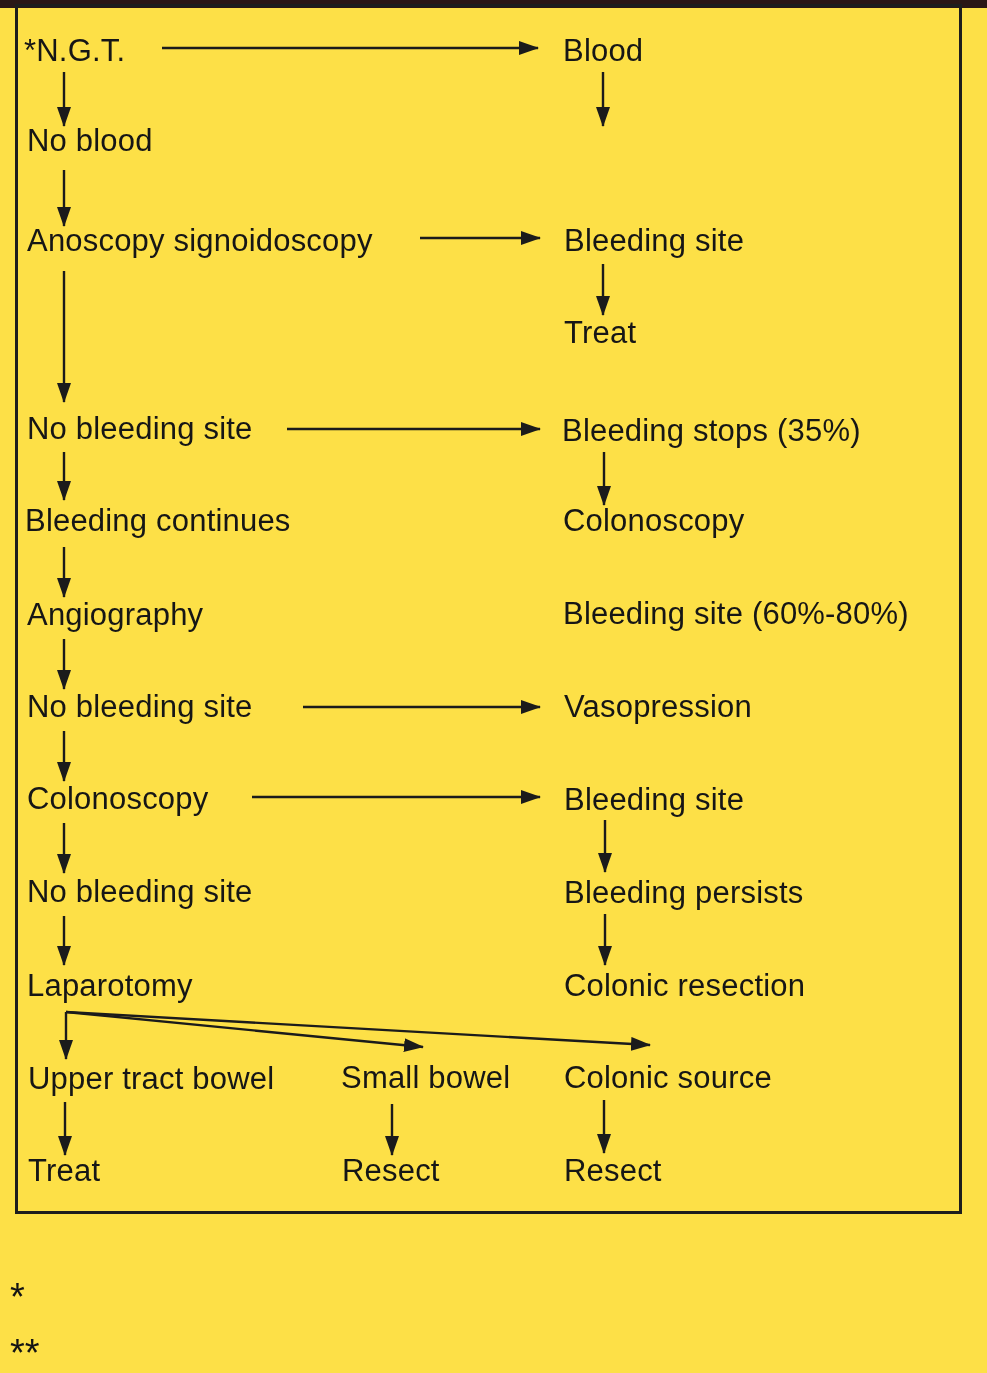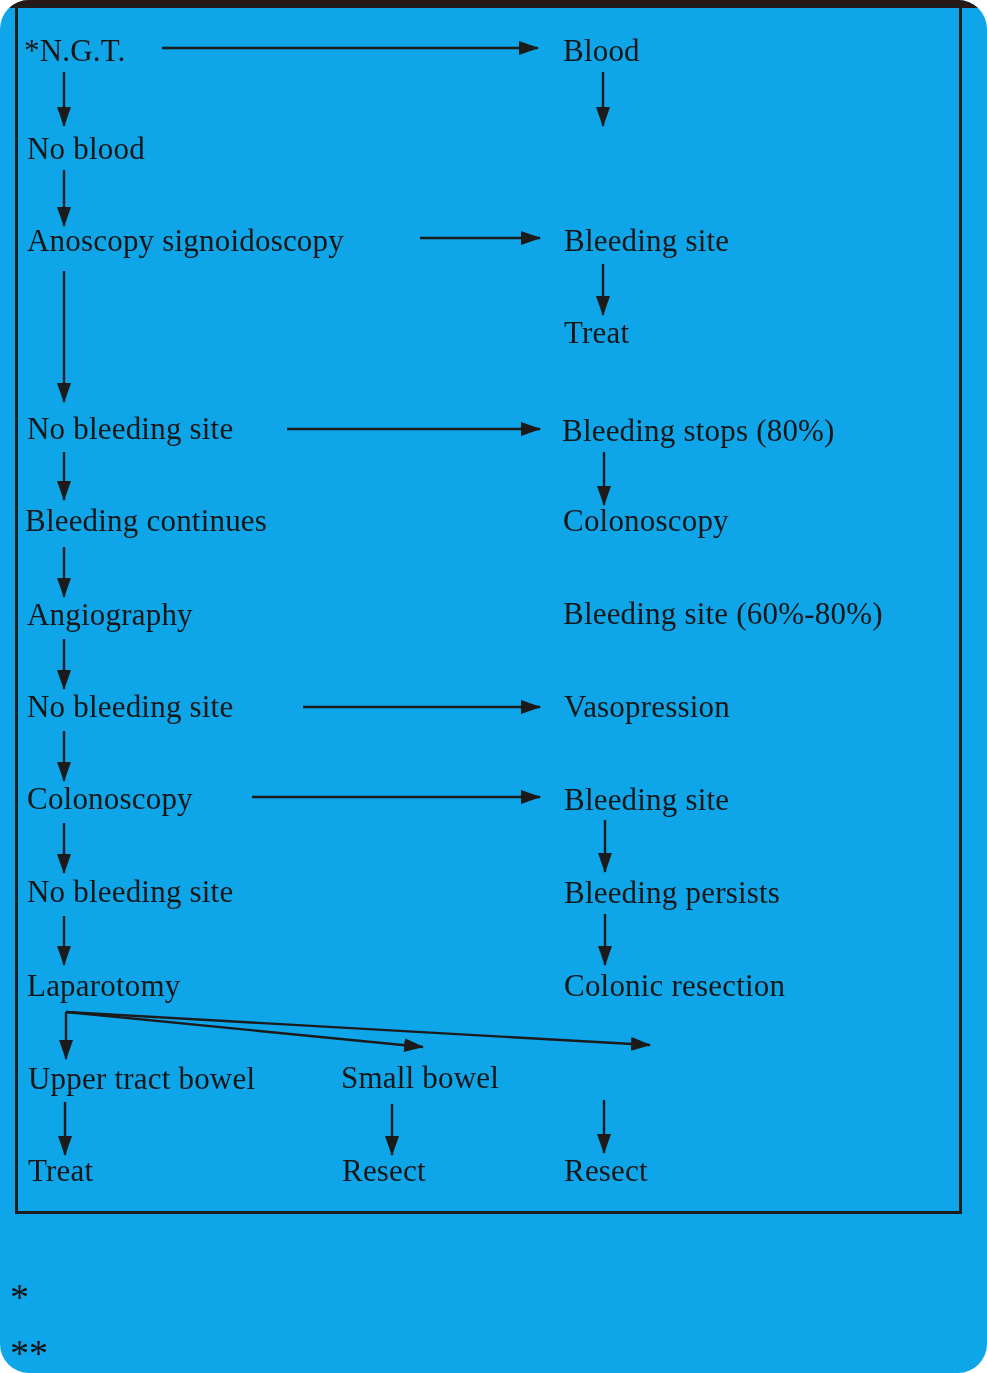--- a/index.html
+++ b/index.html
@@ -1,23 +1,22 @@
 <!DOCTYPE html>
 <html><head>
 <meta charset="utf-8">
 <style>
   html,body{margin:0;padding:0;background:#ffffff;}
   .page{
     position:relative;
     width:987px;height:1373px;
-    background:#0ea5e9;
-    font-family:Liberation Serif, serif;
+    background:#fde047;
+    font-family:Liberation Sans, sans-serif;
     color:#141414;
     overflow:hidden;
-    border-radius:29px;
   }
   .topbar{
     position:absolute;left:0;top:0;width:987px;height:8px;
     background:#2a1716;
   }
   .chart-box{
     position:absolute;left:15px;top:4px;width:947px;height:1210px;
     border:3px solid #1d1d1d;
     box-sizing:border-box;
     background:transparent;
@@ -79,45 +78,46 @@
     <line x1="603" y1="72" x2="603" y2="126" stroke="#1b1b1b" stroke-width="2.4" marker-end="url(#ah)"></line>
     <line x1="603" y1="264" x2="603" y2="315" stroke="#1b1b1b" stroke-width="2.4" marker-end="url(#ah)"></line>
     <line x1="604" y1="452" x2="604" y2="505" stroke="#1b1b1b" stroke-width="2.4" marker-end="url(#ah)"></line>
     <line x1="605" y1="820" x2="605" y2="872" stroke="#1b1b1b" stroke-width="2.4" marker-end="url(#ah)"></line>
     <line x1="605" y1="914" x2="605" y2="965" stroke="#1b1b1b" stroke-width="2.4" marker-end="url(#ah)"></line>
     <line x1="392" y1="1104" x2="392" y2="1155" stroke="#1b1b1b" stroke-width="2.4" marker-end="url(#ah)"></line>
     <line x1="604" y1="1100" x2="604" y2="1153" stroke="#1b1b1b" stroke-width="2.4" marker-end="url(#ah)"></line>
   </svg>
 
   <div class="lbl" style="left:24px;top:50px">*N.G.T.</div>
-  <div class="lbl" style="left:27px;top:148px">No blood</div>
+  <div class="lbl" style="left:27px;top:140px">No blood</div>
   <div class="lbl" style="left:27px;top:240px">Anoscopy signoidoscopy</div>
   <div class="lbl" style="left:27px;top:428px">No bleeding site</div>
   <div class="lbl" style="left:25px;top:520px">Bleeding continues</div>
   <div class="lbl" style="left:27px;top:614px">Angiography</div>
   <div class="lbl" style="left:27px;top:706px">No bleeding site</div>
   <div class="lbl" style="left:27px;top:798px">Colonoscopy</div>
   <div class="lbl" style="left:27px;top:891px">No bleeding site</div>
   <div class="lbl" style="left:27px;top:985px">Laparotomy</div>
   <div class="lbl" style="left:28px;top:1078px">Upper tract bowel</div>
   <div class="lbl" style="left:28px;top:1170px">Treat</div>
 
   <div class="lbl" style="left:563px;top:50px">Blood</div>
   <div class="lbl" style="left:564px;top:240px">Bleeding site</div>
   <div class="lbl" style="left:564px;top:332px">Treat</div>
-  <div class="lbl" style="left:562px;top:430px">Bleeding stops (80%)</div>
+  <div class="lbl" style="left:562px;top:430px">Bleeding stops (35%)</div>
   <div class="lbl" style="left:563px;top:520px">Colonoscopy</div>
   <div class="lbl" style="left:563px;top:613px">Bleeding site (60%-80%)</div>
   <div class="lbl" style="left:564px;top:706px">Vasopression</div>
   <div class="lbl" style="left:564px;top:799px">Bleeding site</div>
   <div class="lbl" style="left:564px;top:985px">Colonic resection</div>
   <div class="lbl" style="left:564px;top:892px">Bleeding persists</div>
 
   <div class="lbl" style="left:341px;top:1077px">Small bowel</div>
   <div class="lbl" style="left:342px;top:1170px">Resect</div>
+  <div class="lbl" style="left:564px;top:1077px">Colonic source</div>
   <div class="lbl" style="left:564px;top:1170px">Resect</div>
 
   <div class="fnote" style="top:1297px">
     <span class="marker">*</span>
   </div>
   <div class="fnote" style="top:1353px">
     <span class="marker">**</span>
   </div>
 
 </div>

